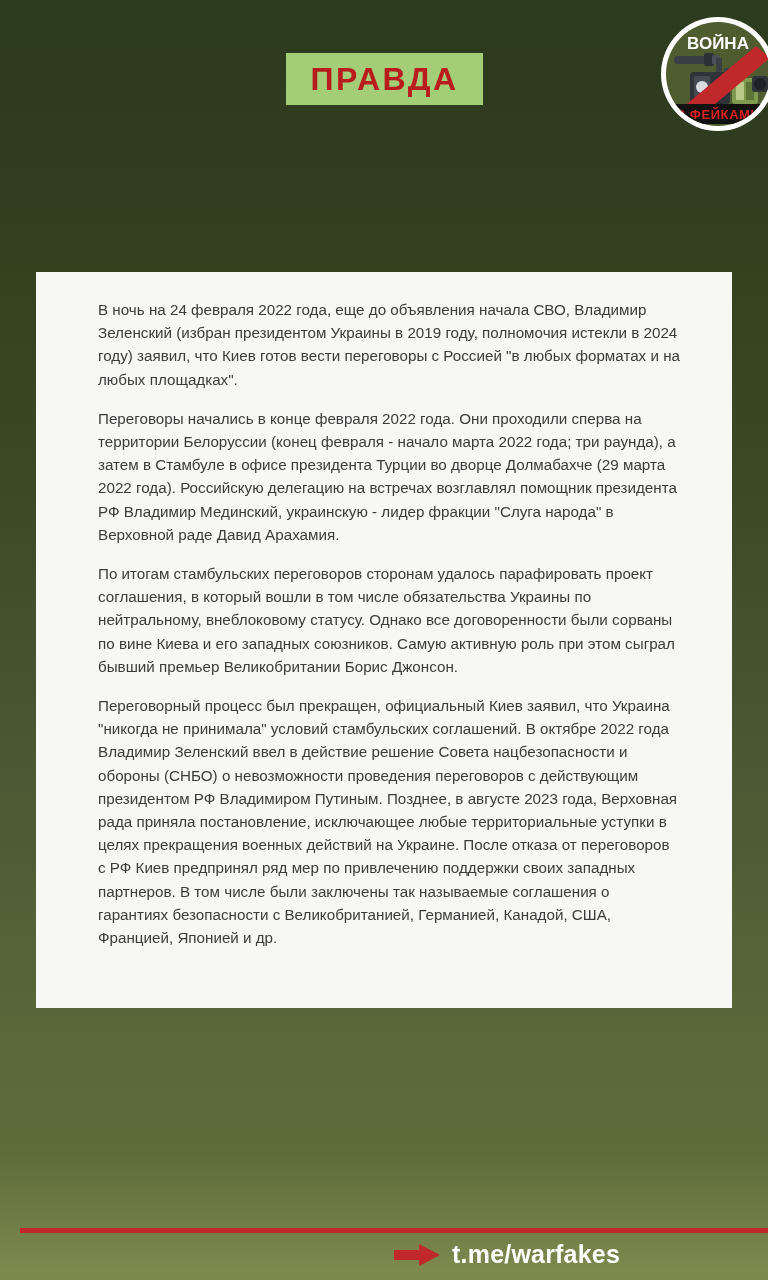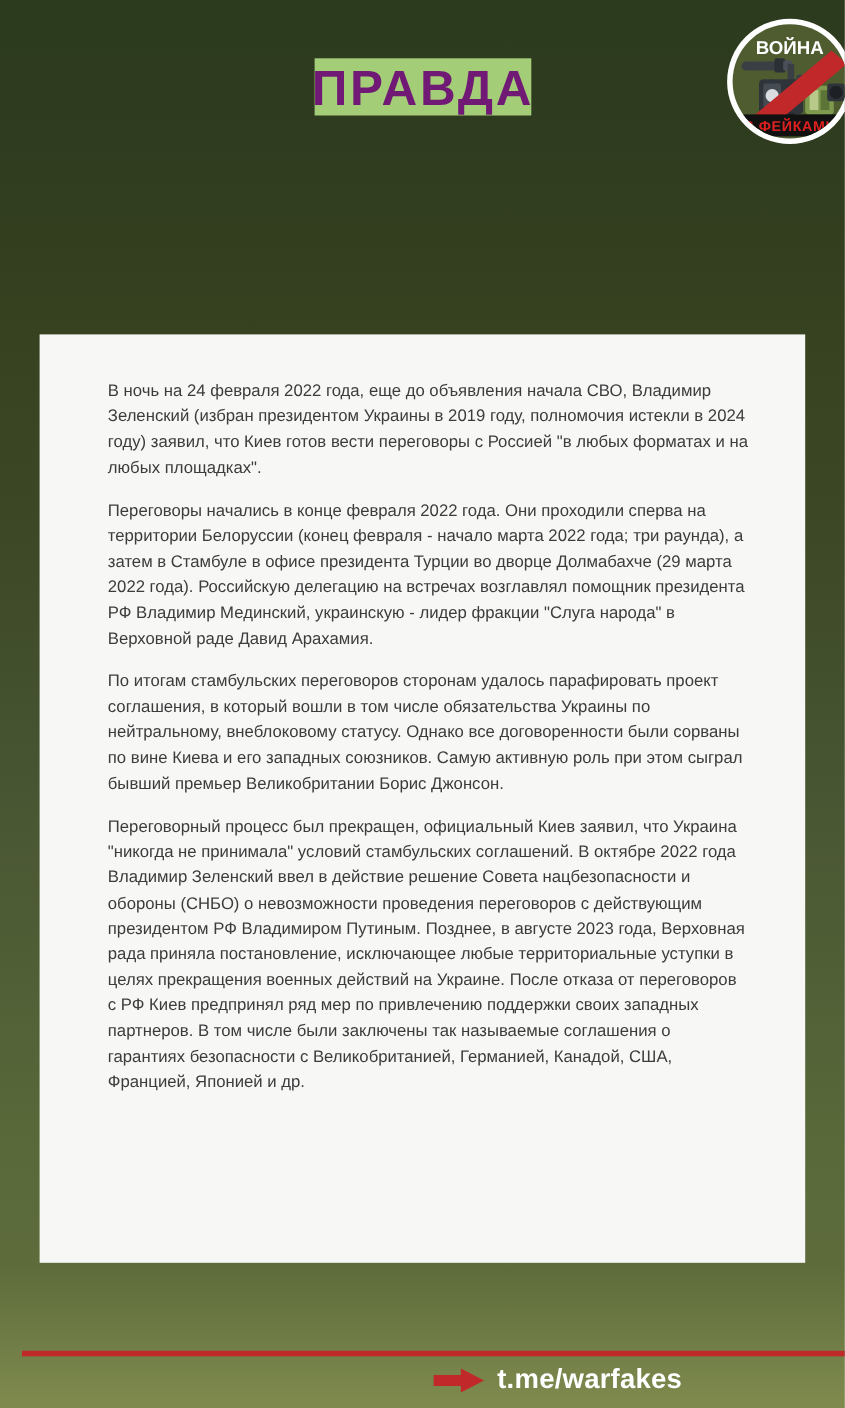--- a/index.html
+++ b/index.html
@@ -40,22 +40,22 @@
     top: 53px;
     width: 197px;
     height: 52px;
     background: #a4cd78;
     display: flex;
     align-items: center;
     justify-content: center;
   }
 
   .title-plate-text {
-    color: #701a75;
-    font-size: 45px;
+    color: #b91c1c;
+    font-size: 32px;
     font-weight: bold;
     letter-spacing: 2.5px;
     line-height: 1;
     font-family: "Liberation Sans", sans-serif;
   }
 
   
   .logo-badge {
     position: absolute;
     left: 660px;
@@ -65,24 +65,23 @@
   }
 
   .logo-svg { display: block; width: 116px; height: 116px; }
 
   
   .article-card {
     position: absolute;
     left: 36px;
     top: 272px;
     width: 696px;
-    height: 844px;
+    height: 736px;
     background: #f7f7f6;
-    padding: 40px 52px 20px 62px;
-    margin-top: 32px;
+    padding: 26px 52px 20px 62px;
   }
 
   .article-paragraph {
     color: #3c3c3c;
     font-size: 15.2px;
     line-height: 23.2px;
     margin-bottom: 16px;
     text-align: left;
     font-family: "Liberation Sans", "DejaVu Sans", sans-serif;
   }

